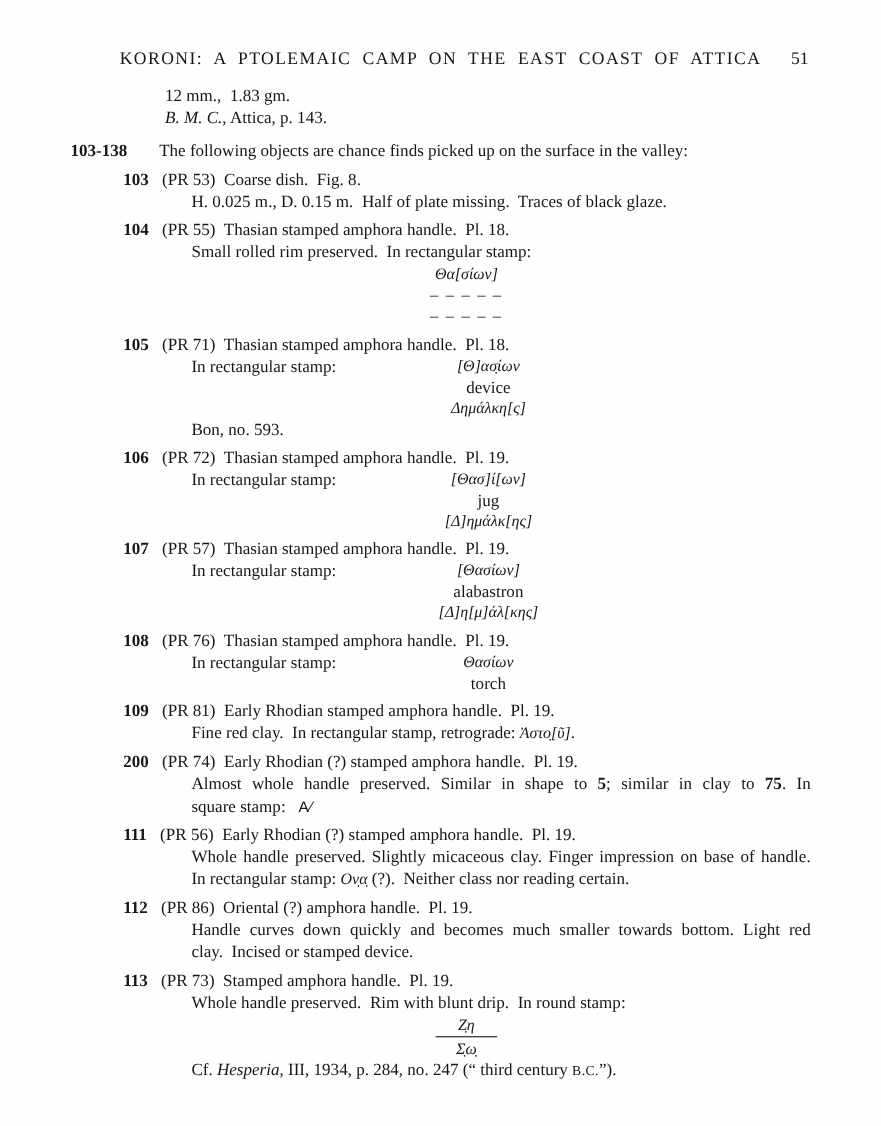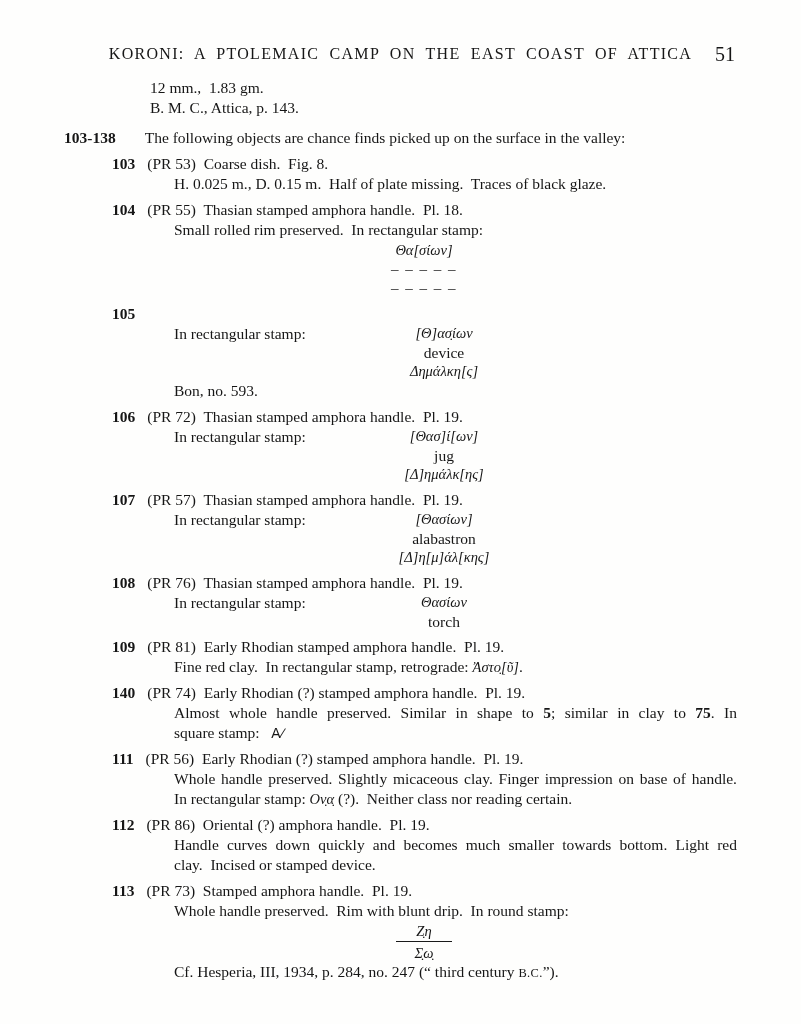--- a/index.html
+++ b/index.html
@@ -15,33 +15,33 @@
     line-height:20px;
     overflow:hidden;
     box-sizing:border-box;
     padding-top:44px;
   }
   .running-header{position:relative;margin:0 64px;text-align:center;}
   .rh-title{
     font-size:16px;letter-spacing:1.3px;word-spacing:5px;
     white-space:nowrap;
   }
-  .rh-page{position:absolute;right:2px;top:0;font-size:20px;}
+  .rh-page{position:absolute;right:2px;top:0;font-size:16px;}
   .prelude{margin:14px 64px 0 150px;}
   .pre{white-space:pre-wrap;}
   .jline{text-align:justify;text-align-last:justify;}
   .intro{margin:10px 64px 0 64px;display:flex;gap:16px;}
   .intro-range{font-weight:bold;flex:0 0 auto;margin-right:13px;}
   .entry{margin-top:6px;padding-left:24px;}
   .entry-head{margin-left:88px;margin-right:64px;display:flex;}
   .num{font-weight:bold;flex:0 0 auto;margin-right:12px;}
   .ht{white-space:pre-wrap;}
   .body-ind{margin-left:150px;margin-right:64px;}
   .b{font-weight:bold;}
-  .i{text-align:center;}
+  .i{font-style:italic;text-align:center;}
   .g{font-family:Liberation Serif, serif;font-style:italic;font-size:14.5px;}
   .sc{font-size:0.8em;letter-spacing:0.4px;}
   .m{font-family:"Liberation Sans",sans-serif;font-size:14px;letter-spacing:1px;}
   .stamp-row{position:relative;}
   .stamp-label{position:absolute;left:150px;top:0;white-space:pre-wrap;}
   .stamp-block{width:300px;margin-left:270px;text-align:center;line-height:19px;}
   .stamp-below{width:300px;margin-left:250px;text-align:center;line-height:19px;margin-top:1px;}
   .dash{letter-spacing:1.5px;font-size:15px;}
   .round-stamp{width:300px;margin-left:250px;text-align:center;line-height:18px;margin-top:1px;}
   .rs-rule{width:56px;margin:1px auto 2px auto;border-top:1.6px solid #1a1a1a;height:0;}
@@ -84,20 +84,21 @@
     <div class="stamp-below">
       <div class="g">Θα[σίων]</div>
       <div class="dash">– – – – –</div>
       <div class="dash">– – – – –</div>
     </div>
   </div>
 
   <div class="entry">
     <div class="entry-head">
       <span class="num">105</span>
+      <span class="ht">(PR 71)  Thasian stamped amphora handle.  Pl. 18.</span>
     </div>
     <div class="stamp-row">
       <span class="stamp-label">In rectangular stamp:</span>
       <div class="stamp-block">
         <div class="g">[Θ]ασ̣ίων</div>
         <div>device</div>
         <div class="g">Δημάλκη[ς]</div>
       </div>
     </div>
     <div class="refline">Bon, no. 593.</div>
@@ -150,21 +151,21 @@
   <div class="entry">
     <div class="entry-head">
       <span class="num">109</span>
       <span class="ht">(PR 81)  Early Rhodian stamped amphora handle.  Pl. 19.</span>
     </div>
     <div class="body-ind pre"><span>Fine red clay.  In rectangular stamp, retrograde: </span><span class="g">Ἀστο̣[ῦ]</span><span>.</span></div>
   </div>
 
   <div class="entry">
     <div class="entry-head">
-      <span class="num">140</span>
+      <span class="num">200</span>
       <span class="ht">(PR 74)  Early Rhodian (?) stamped amphora handle.  Pl. 19.</span>
     </div>
     <div class="body-ind jline"><span>Almost whole handle preserved.  Similar in shape to </span><span class="b">5</span><span>; similar in clay to </span><span class="b">75</span><span>.  In</span></div>
     <div class="body-ind pre"><span>square stamp:   </span><span class="m">Α∕</span></div>
   </div>
 
   <div class="entry">
     <div class="entry-head">
       <span class="num">111</span>
       <span class="ht">(PR 56)  Early Rhodian (?) stamped amphora handle.  Pl. 19.</span>

